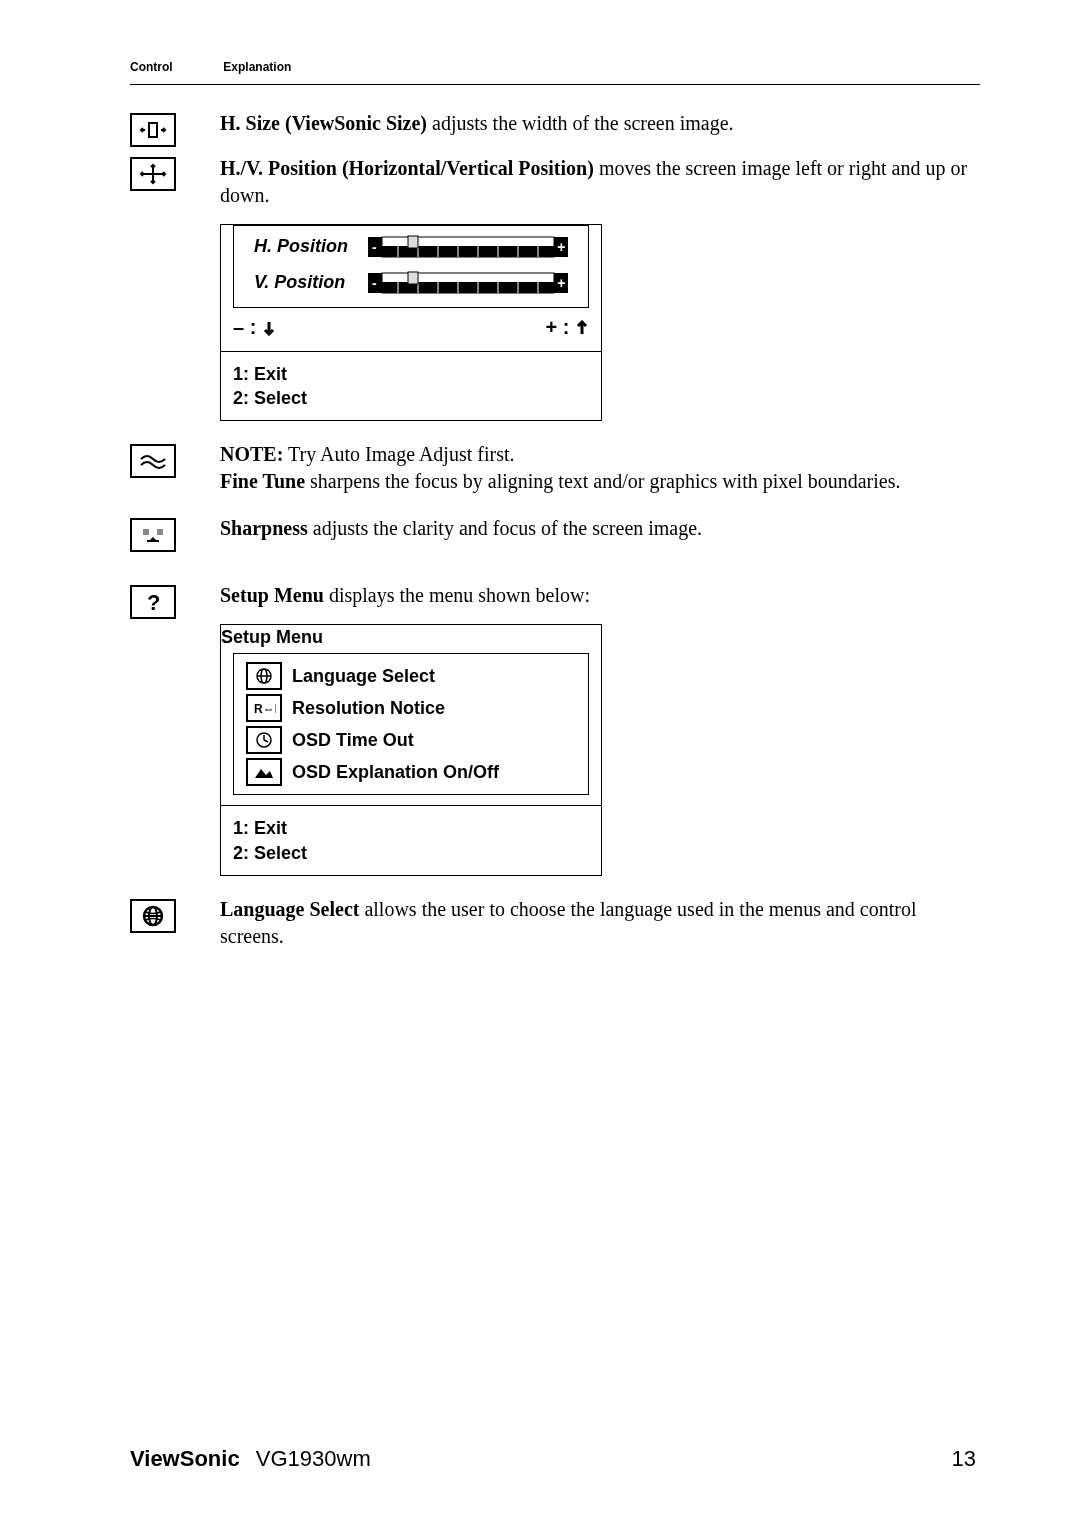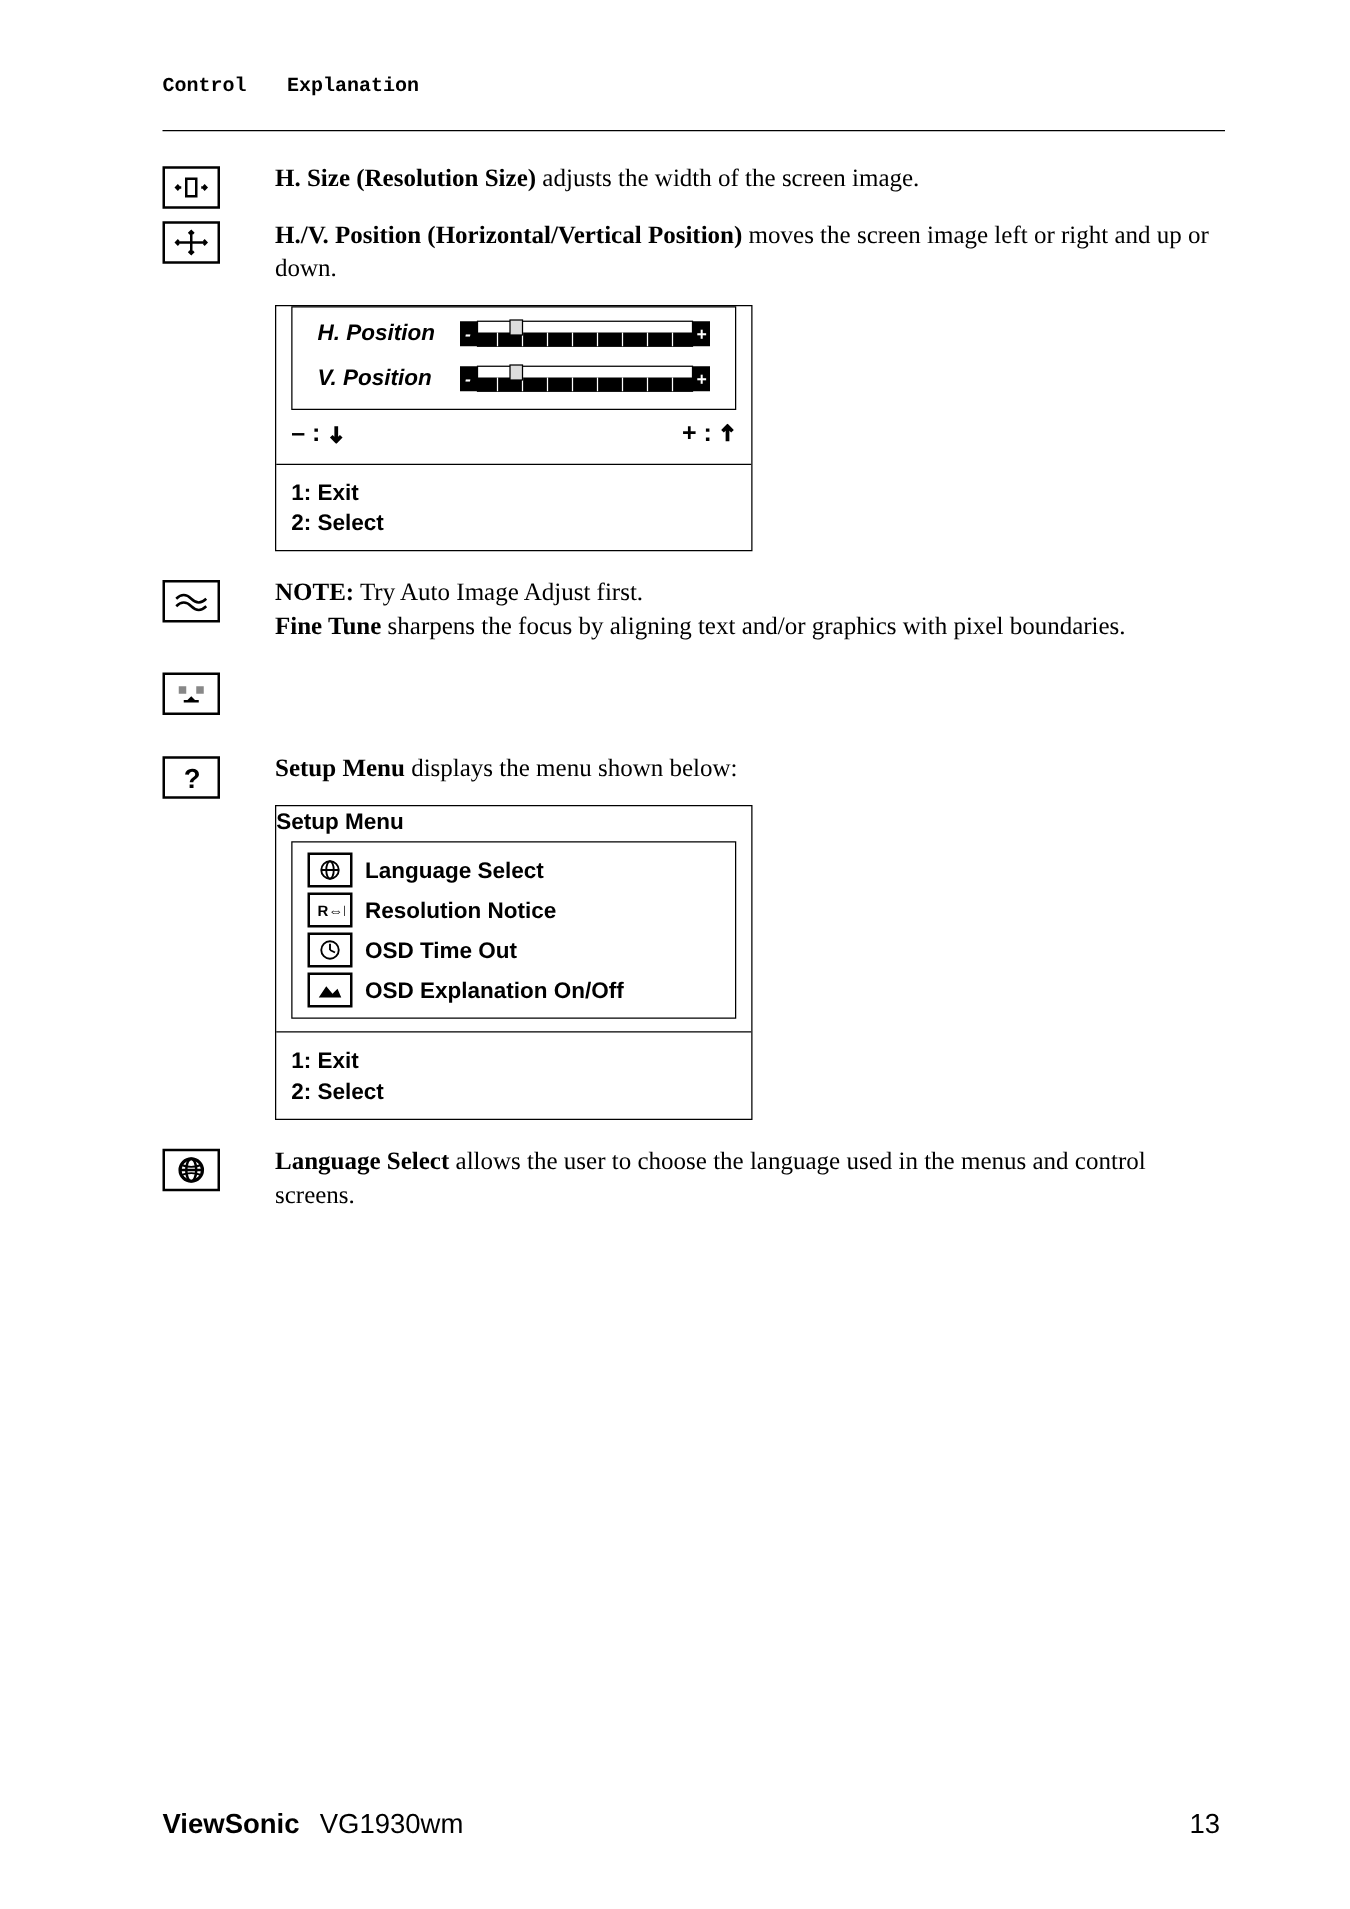--- a/index.html
+++ b/index.html
@@ -12,25 +12,25 @@
     height: 1527px;
     position: relative;
   }
   .page {
     padding: 60px 100px 60px 130px;
     box-sizing: border-box;
     height: 100%;
     position: relative;
   }
   .header-row {
-    font-family: Liberation Mono, monospace;
-    font-size: 16px;
+    font-family: Liberation Sans, sans-serif;
+    font-size: 12px;
     font-weight: bold;
     border-bottom: 1.5px solid #000;
-    padding-bottom: 26px;
+    padding-bottom: 10px;
     margin-bottom: 25px;
   }
   .header-row .col1 {
     display: inline-block;
     width: 90px;
   }
   .content-row {
     display: flex;
     margin-bottom: 20px;
   }
@@ -171,21 +171,21 @@
       <div class="icon-box">
         <svg viewBox="0 0 32 24">
           <line x1="4" y1="12" x2="28" y2="12" stroke="#000" stroke-width="2"></line>
           <line x1="16" y1="3" x2="16" y2="21" stroke="#000" stroke-width="2"></line>
           <path d="M6 10 L4 12 L6 14 M26 10 L28 12 L26 14 M14 5 L16 3 L18 5 M14 19 L16 21 L18 19" fill="none" stroke="#000" stroke-width="2"></path>
         </svg>
       </div>
     </div>
     <div class="text-col">
       <div>
-        <span class="bold">H. Size (Resolution Size)</span><span> adjusts the width of the screen image.</span>
+        <span class="bold">H. Size (ViewSonic Size)</span><span> adjusts the width of the screen image.</span>
       </div>
       <div style="height:18px"></div>
       <div>
         <span class="bold">H./V. Position (Horizontal/Vertical Position)</span><span> moves the screen image left or right and up or down.</span>
       </div>
 
       <div class="osd-panel">
         <div style="border:1.5px solid #000; margin:0 12px; padding:6px 8px 2px 8px;">
           <div class="slider-row">
             <span class="label">H. Position</span>
@@ -275,20 +275,25 @@
     <div class="icon-col">
       <div class="icon-box">
         <svg viewBox="0 0 32 24">
           <rect x="6" y="6" width="6" height="6" fill="#888"></rect>
           <rect x="20" y="6" width="6" height="6" fill="#888"></rect>
           <line x1="10" y1="18" x2="22" y2="18" stroke="#000" stroke-width="2"></line>
           <path d="M16 14 L12 18 L20 18 Z" fill="#000"></path>
         </svg>
       </div>
     </div>
+    <div class="text-col">
+      <div>
+        <span class="bold">Sharpness</span><span> adjusts the clarity and focus of the screen image.</span>
+      </div>
+    </div>
   </div>
 
   <div class="content-row">
     <div class="icon-col">
       <div class="icon-box">
         <svg viewBox="0 0 32 24">
           <text x="10" y="20" font-size="22" font-family="Arial" font-weight="bold">?</text>
         </svg>
       </div>
     </div>

